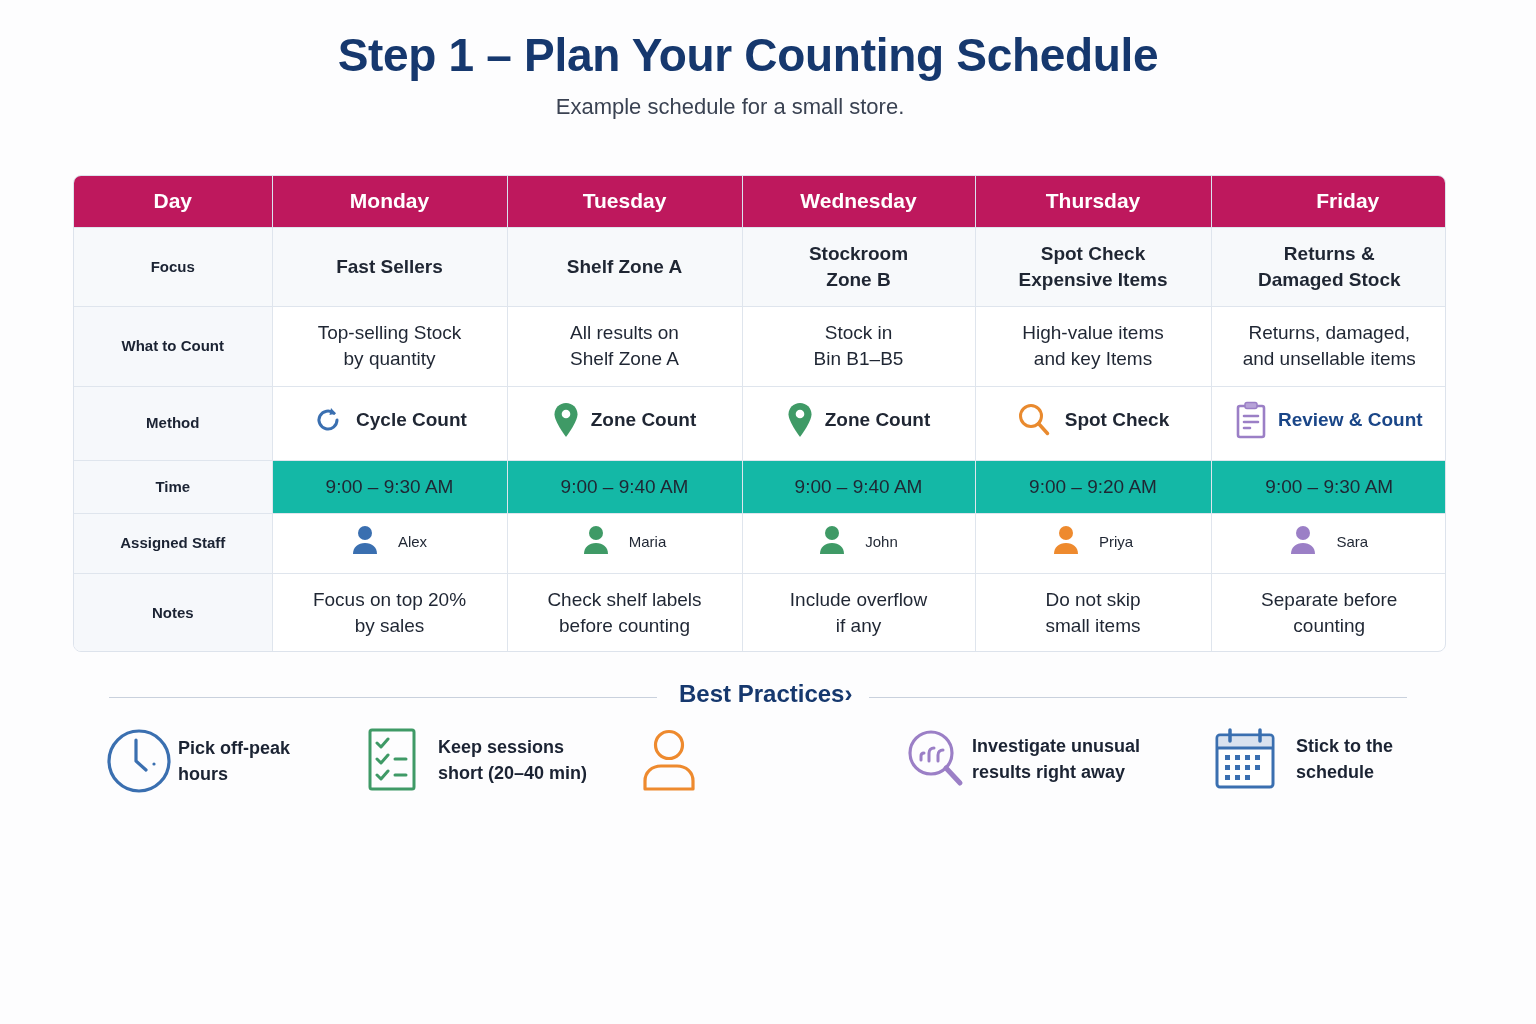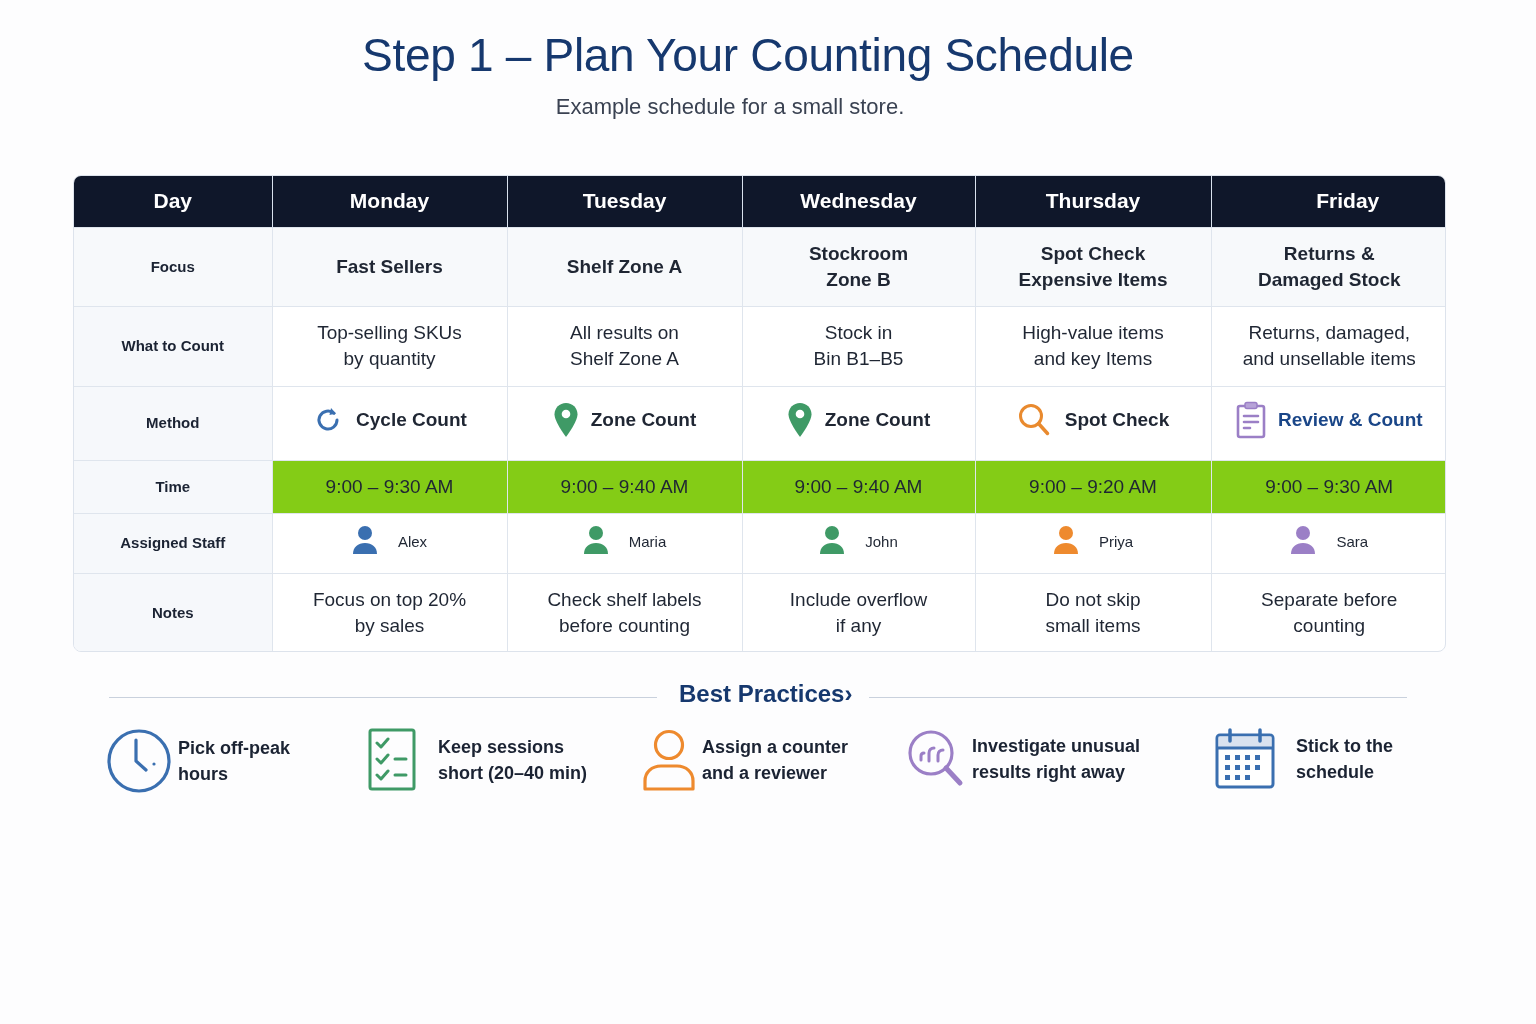--- a/index.html
+++ b/index.html
@@ -1,47 +1,47 @@
 <!DOCTYPE html>
 <html><head>
   <meta charset="utf-8">
   <style>
     * { box-sizing: border-box; margin: 0; padding: 0; }
     html, body { width: 1536px; height: 1024px; background: #fdfdfe; overflow: hidden; }
     body { font-family: "Liberation Sans", "DejaVu Sans", sans-serif; color: #1b2333; position: relative; }
 
     .title {
       position: absolute; top: 28px; left: 0; width: 1496px; text-align: center;
-      font-size: 46px; font-weight: 400; color: #16386e; letter-spacing: -0.3px;
+      font-size: 46px; font-weight: 700; color: #16386e; letter-spacing: -0.3px;
     }
     .subtitle {
       position: absolute; top: 92px; left: 0; width: 1460px; text-align: center;
       font-size: 22px; color: #3a4252; line-height: 30px;
     }
 
     .table-wrap {
       position: absolute; left: 73px; top: 175px; width: 1373px; height: 477px;
       border: 1px solid #dde3ec; border-radius: 8px; overflow: hidden; background: #fff;
     }
     table { border-collapse: collapse; width: 100%; height: 100%; table-layout: fixed; }
     th {
-      background: #0f172a; color: #fff; font-size: 21px; font-weight: 700;
+      background: #be185d; color: #fff; font-size: 21px; font-weight: 700;
       height: 51px; border-right: 1px solid #d9e2ee; text-align: center;
     }
     th:last-child { border-right: none; padding-left: 37px; }
     td {
       border-right: 1px solid #dfe5ed; border-top: 1px solid #dfe5ed;
       text-align: center; vertical-align: middle; font-size: 19px; line-height: 26px; color: #1f2633;
     }
     td:last-child { border-right: none; }
     td.rowlabel { background: #f6f8fb; font-weight: 700; font-size: 15px; color: #1b2333; }
     tr.focus td { background: #f7f9fb; font-weight: 700; height: 79px; }
     tr.what td { height: 80px; }
     tr.method td { height: 74px; }
-    tr.time td { height: 53px; background: #84cc16; }
+    tr.time td { height: 53px; background: #14b8a6; }
     tr.staff td { height: 60px; }
     tr.notes td { height: 79px; }
     tr.time td.rowlabel, tr.staff td.rowlabel, tr.notes td.rowlabel, tr.what td.rowlabel, tr.method td.rowlabel { background: #f6f8fb; }
 
     .method-cell { display: inline-flex; align-items: center; gap: 12px; font-weight: 700; font-size: 19px; }
     .method-cell svg { flex: none; }
     .method-cell .blue-label { color: #1a4688; }
 
     .staff-cell { display: inline-flex; align-items: flex-end; gap: 20px; font-size: 15px; }
 
@@ -106,21 +106,21 @@
           </td>
         <td>
             <div>Returns &amp;</div>
             <div>Damaged Stock</div>
           </td>
       </tr>
 
       <tr class="what">
         <td class="rowlabel">What to Count</td>
         <td>
-            <div>Top-selling SKUs</div>
+            <div>Top-selling Stock</div>
             <div>by quantity</div>
           </td>
         <td>
             <div>All results on</div>
             <div>Shelf Zone A</div>
           </td>
         <td>
             <div>Stock in</div>
             <div>Bin B1–B5</div>
           </td>
@@ -297,24 +297,20 @@
       <div>Keep sessions</div>
       <div>short (20–40 min)</div>
     </div>
 </div>
 
 <div class="bp-item" style="left:642px;">
   <svg width="54" height="64" viewBox="0 0 54 64">
     <circle cx="27" cy="17" r="13.5" fill="none" stroke="#ee8a2e" stroke-width="3.2"></circle>
     <path d="M3 61v-8c0-9 7-15 16-15h16c9 0 16 6 16 15v8z" fill="none" stroke="#ee8a2e" stroke-width="3.2" stroke-linejoin="round"></path>
   </svg>
-  <div class="bp-text">
-      <div>Assign a counter</div>
-      <div>and a reviewer</div>
-    </div>
 </div>
 
 <div class="bp-item" style="left:906px;">
   <svg width="60" height="62" viewBox="0 0 60 62">
     <circle cx="25" cy="25" r="21" fill="none" stroke="#9b7fc6" stroke-width="3.2"></circle>
     <path d="M40 40l14 15" stroke="#9b7fc6" stroke-width="5" stroke-linecap="round"></path>
     <path d="M15 32v-4c0-2 1-3 3-3M23 33v-8c0-3 2-5 5-5M32 33v-6c0-3 2-5 5-5" fill="none" stroke="#9b7fc6" stroke-width="3" stroke-linecap="round"></path>
   </svg>
   <div class="bp-text">
       <div>Investigate unusual</div>

